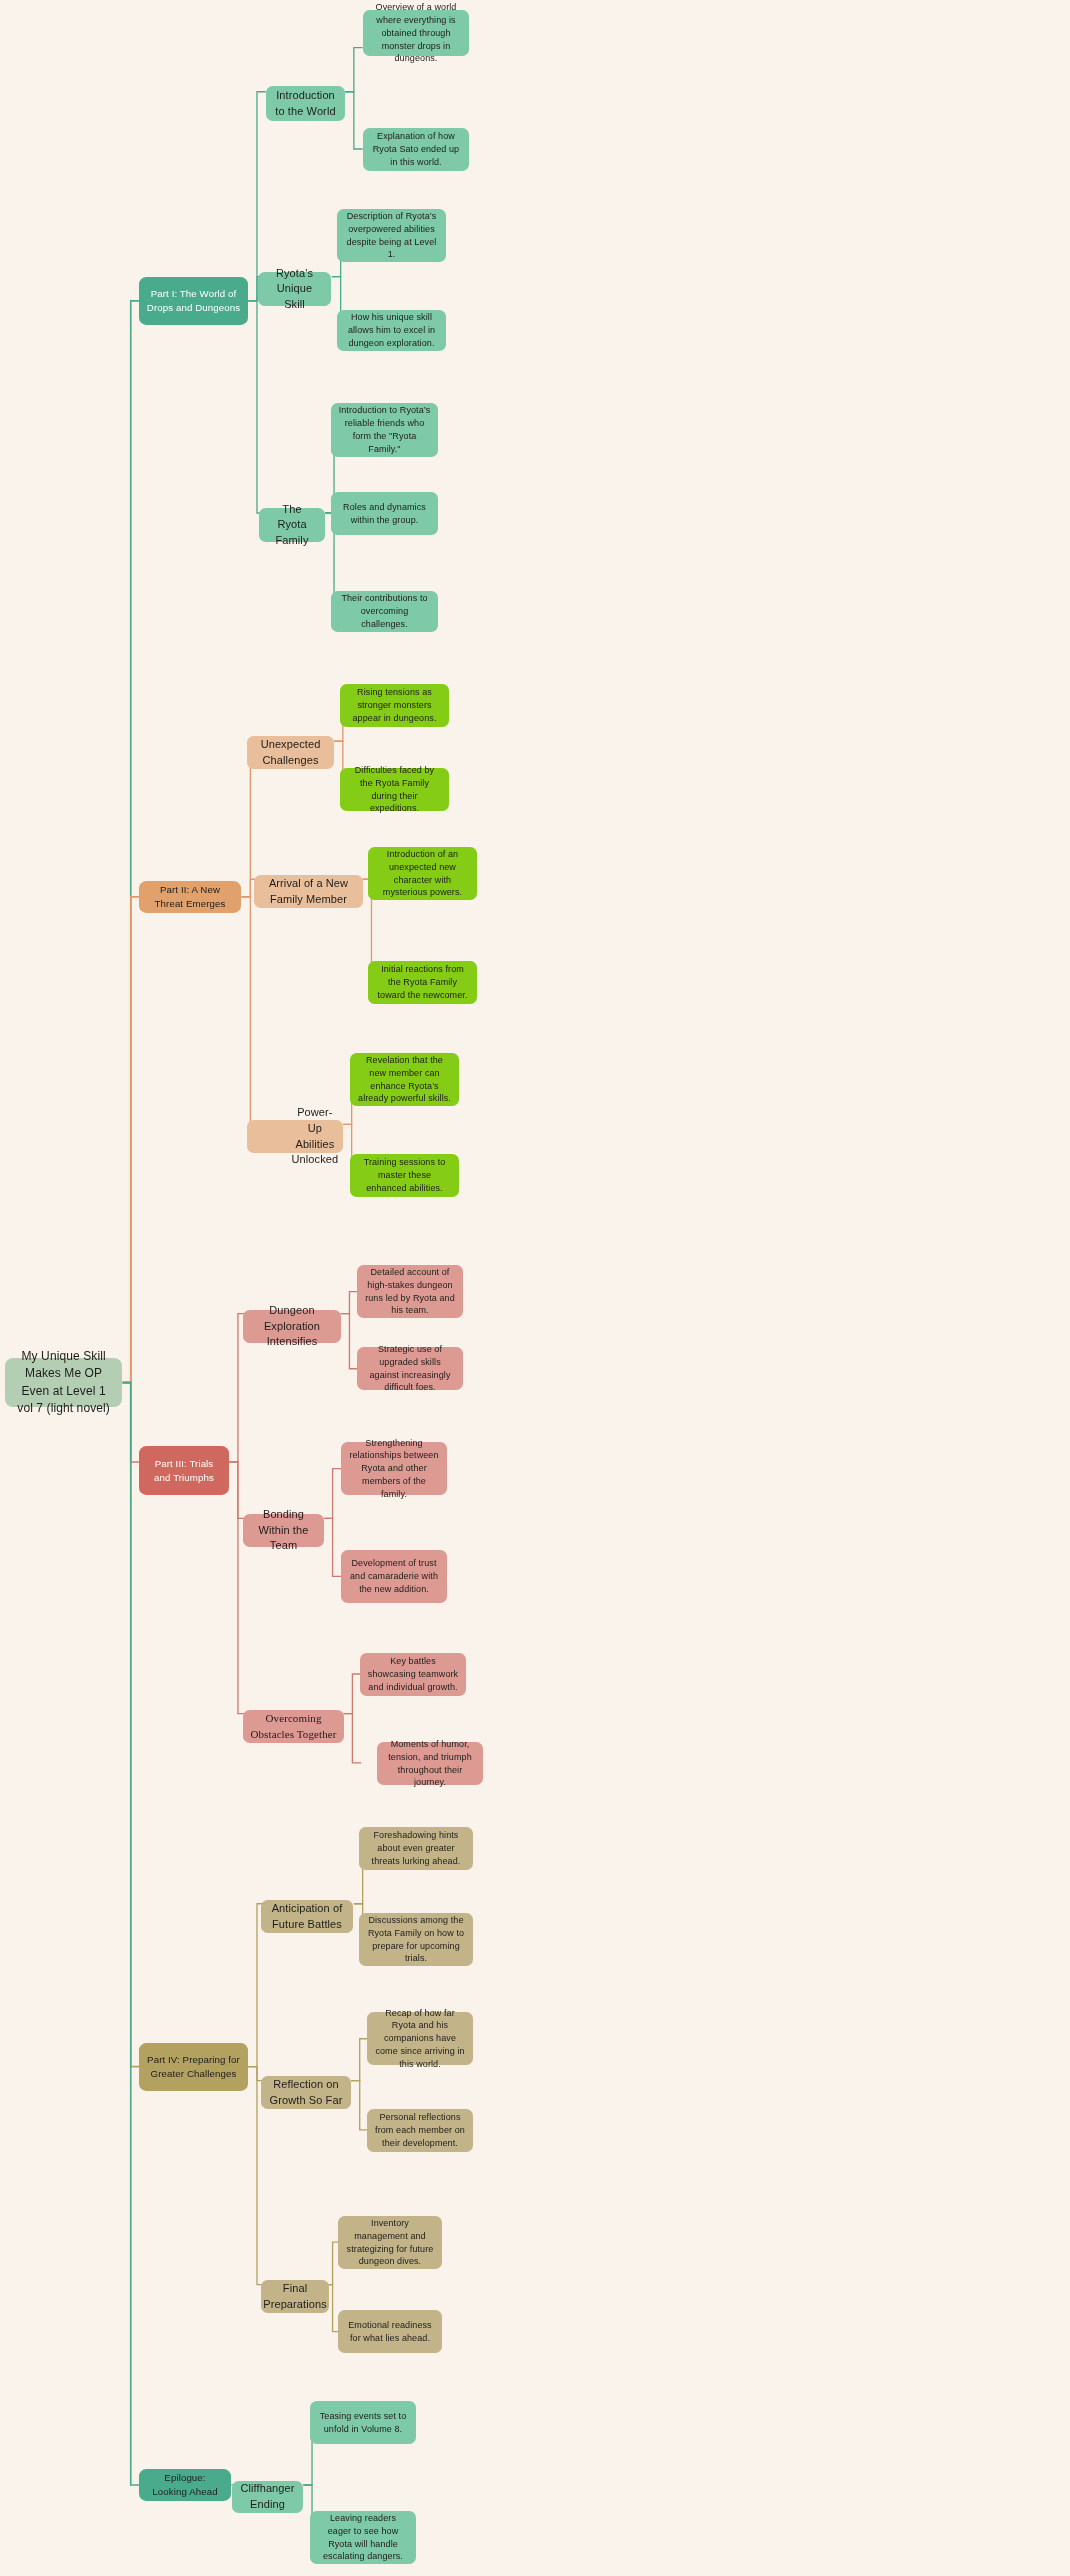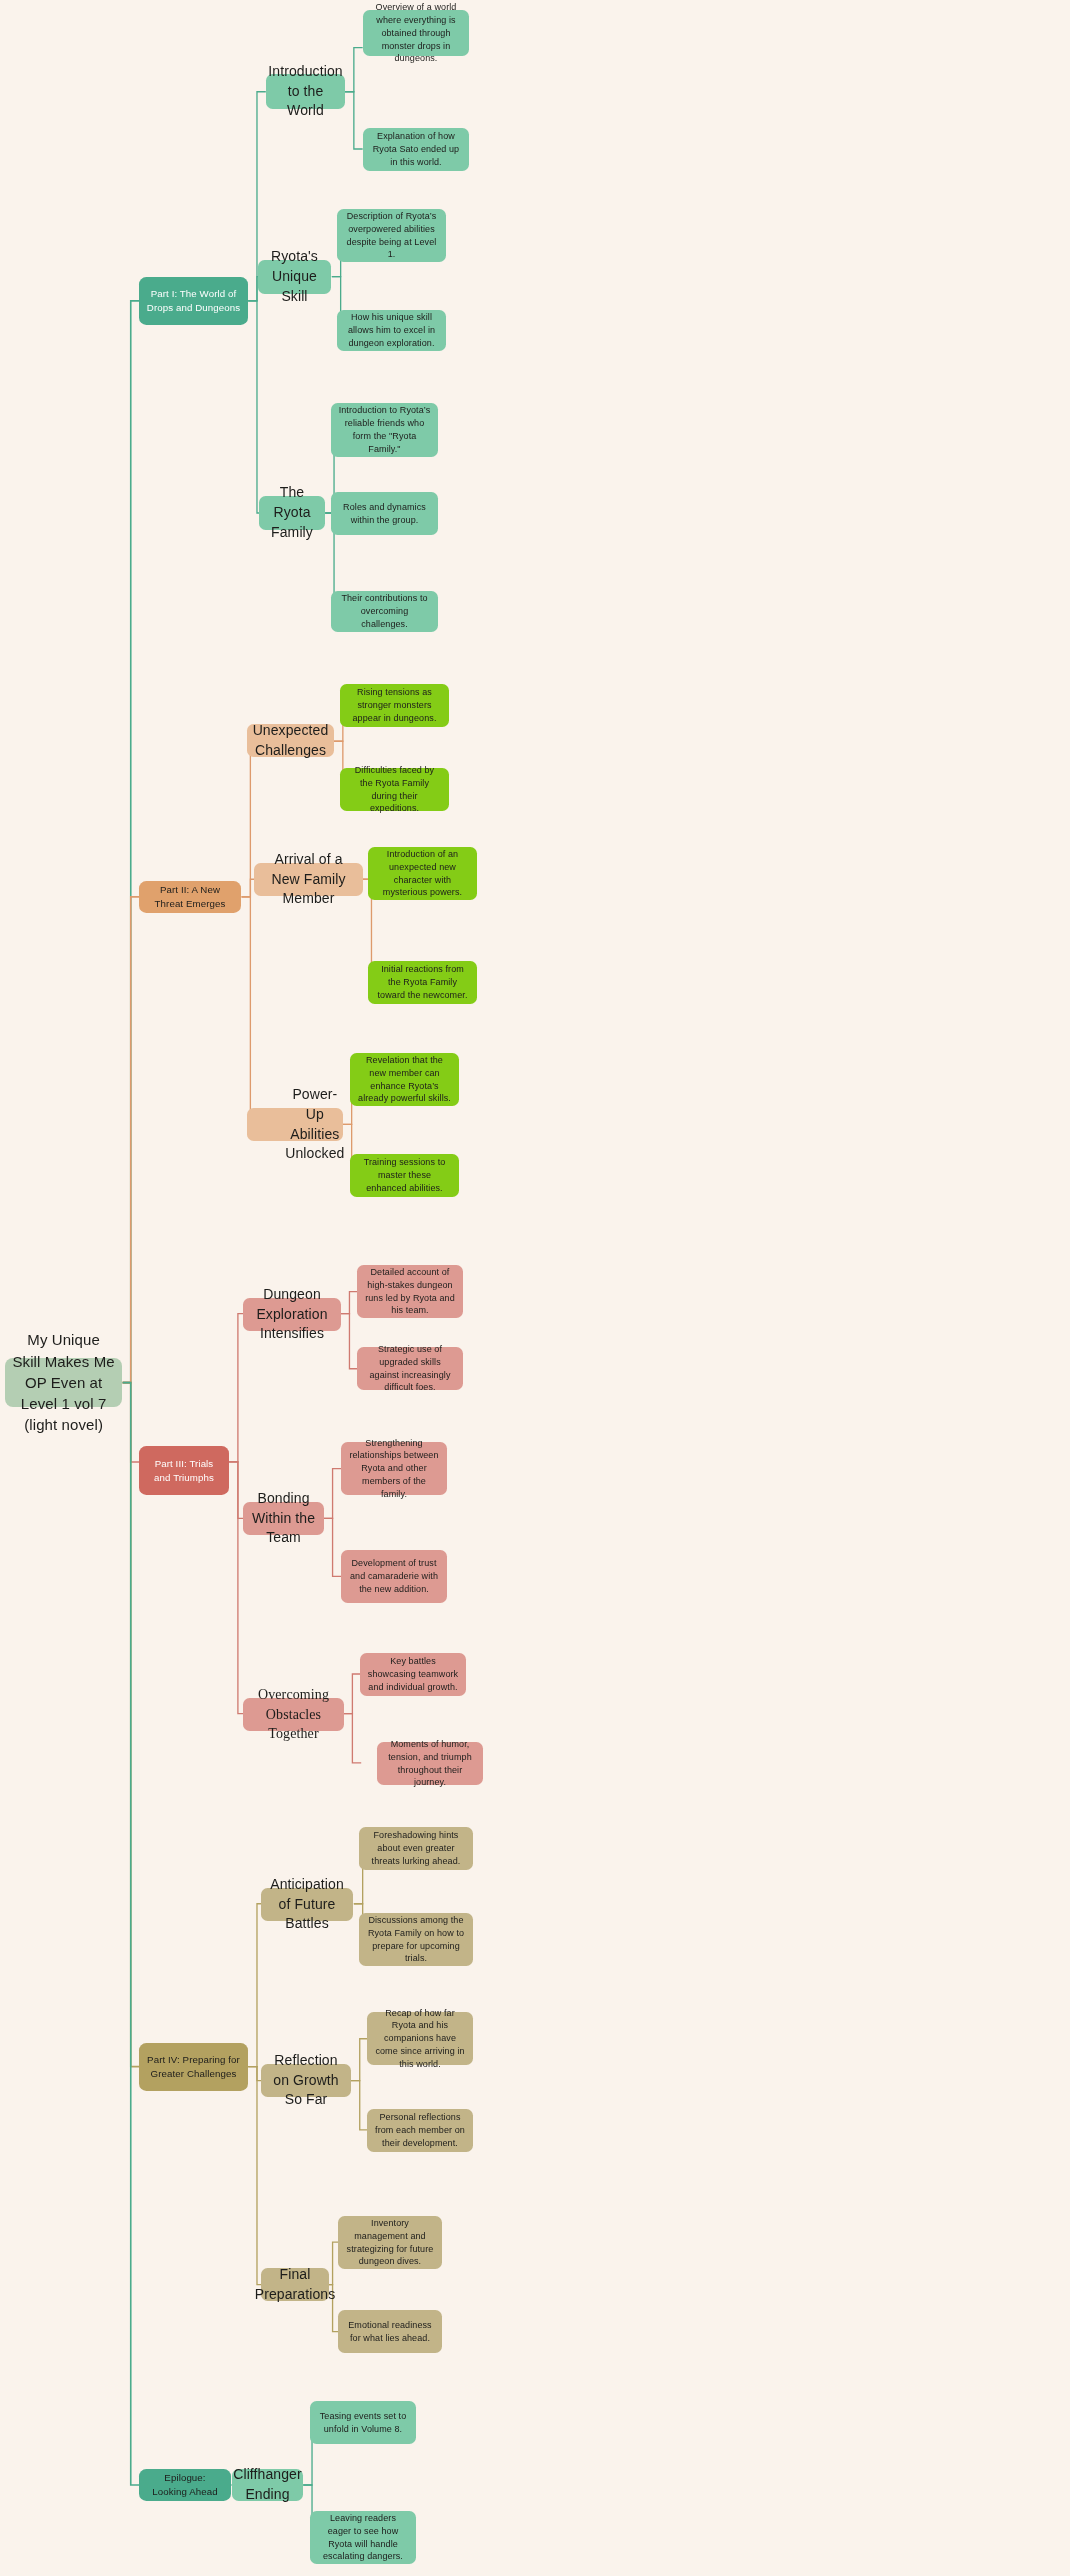--- a/index.html
+++ b/index.html
@@ -29,30 +29,31 @@
     align-items: center;
     justify-content: center;
     text-align: center;
     border-radius: 6.6px;
     padding: 4.4px 7.3px;
     line-height: 1.42;
     color: #1d1d1b;
     letter-spacing: 0.1px;
   }
   .root {
-    font-size: 15px;
+    font-size: 12px;
     background: #b4ceb3;
     border-radius: 8px;
   }
   .lvl1 {
     font-size: 9.7px;
     border-radius: 7.3px;
   }
   .lvl2 {
-    font-size: 14px;
+    font-size: 11px;
+    margin-top: 12px;
   }
   .lvl3 {
     font-size: 9px;
   }
   
   .g1 { background: #4aab8c; color: #ffffff; }
   .g2 { background: #7ecaa8; color: #1d1d1b; }
   .g3 { background: #7ecaa8; color: #1d1d1b; }
 
   .o1 { background: #e0a16c; color: #1d1d1b; }

